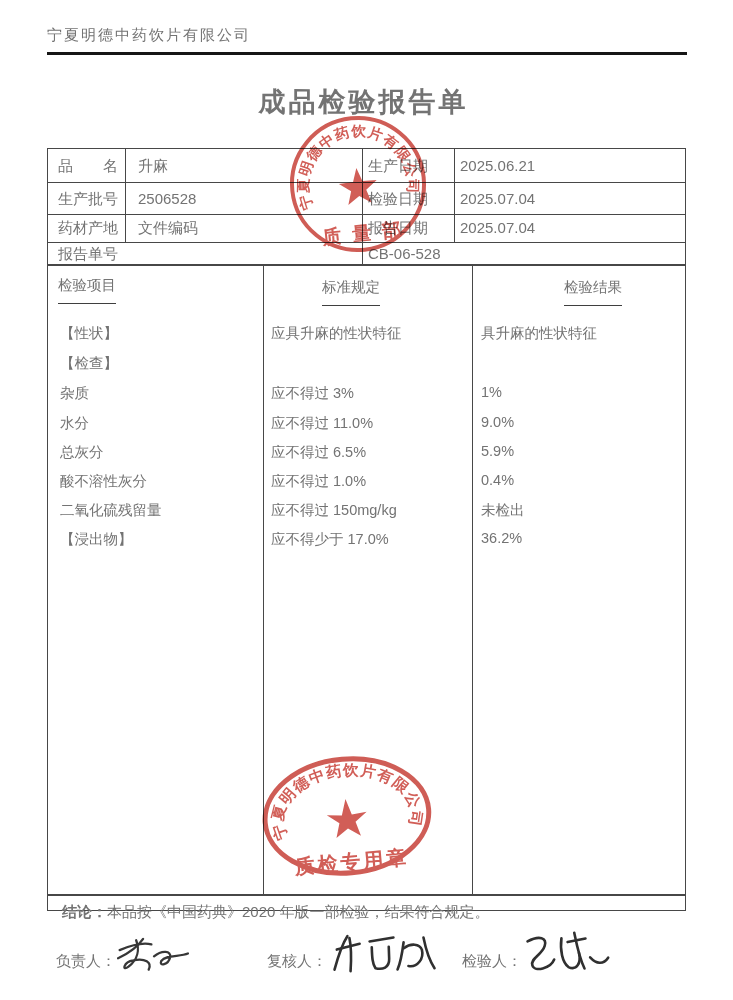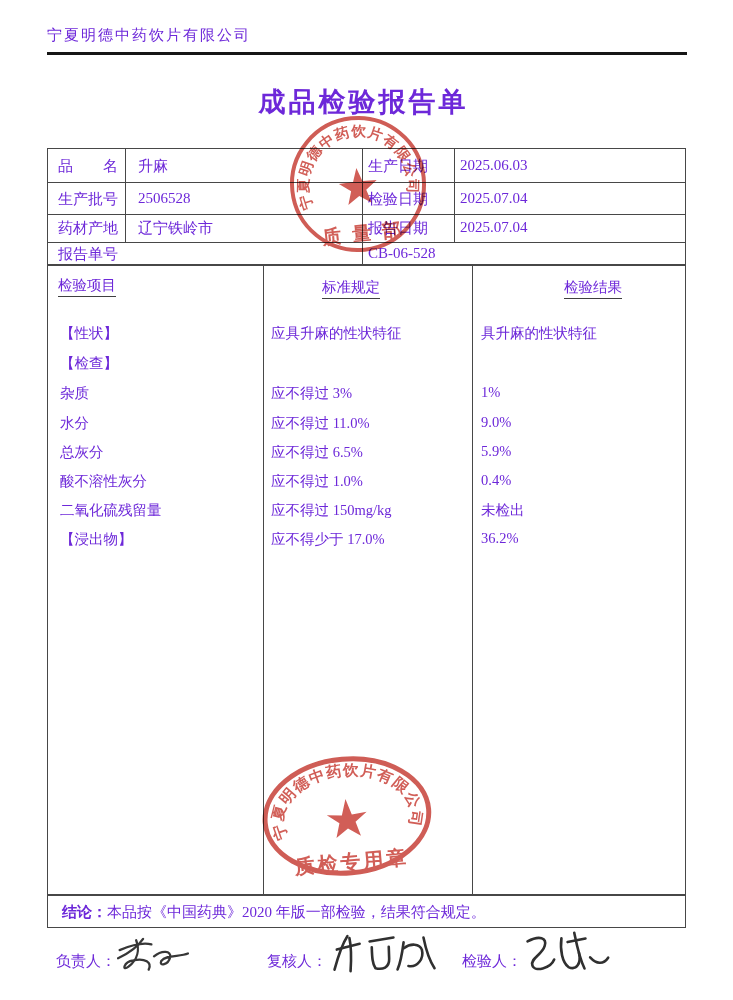--- a/index.html
+++ b/index.html
@@ -1,45 +1,45 @@
 <!DOCTYPE html>
 <html><head>
 <meta charset="utf-8">
 <style>
   html,body{margin:0;padding:0;background:#ffffff;}
   .page{
     position:relative;width:733px;height:1000px;background:#fff;
-    font-family:Liberation Serif, serif;color:#6d28d9;
+    font-family:Liberation Sans, sans-serif;color:#737373;
     overflow:hidden;
     border-radius:32px;
   }
   .abs{position:absolute;}
   
   .hdr-company{left:47px;top:26px;font-size:15px;letter-spacing:2px;}
   .hdr-code{top:27px;right:46px;font-size:14px;letter-spacing:.5px;}
   .hdr-rule{left:47px;top:52px;width:640px;height:3px;background:#161616;}
   
   .title{left:0;top:84px;width:727px;text-align:center;margin:0;
     font-size:27px;font-weight:700;letter-spacing:3px;}
   
   .tbl{border:1px solid #474747;box-sizing:border-box;}
   .hline{position:absolute;left:0;width:100%;height:1px;background:#474747;}
   .vline{position:absolute;top:0;width:1px;background:#474747;}
   .irow{position:absolute;left:0;width:100%;height:20px;}
   .irow span{position:absolute;font-size:15px;white-space:nowrap;}
   .c1{left:10px;} .c2{left:90px;} .c3{left:320px;} .c4{left:412px;}
   .items-table span{font-size:14.5px;white-space:nowrap;}
-  .col-head{position:absolute;border-bottom:1px solid #3f3f3f;padding-bottom:1px;}
+  .col-head{position:absolute;border-bottom:1px solid #3f3f3f;padding-bottom:8px;}
   .centered{transform:translateX(-50%);}
   .prow{position:absolute;left:0;width:100%;height:22px;}
   .p-item{position:absolute;left:12px;}
   .p-std{position:absolute;left:223px;}
   .p-res{position:absolute;left:433px;}
   
-  .conclusion{left:47px;top:895px;width:639px;height:33px;}
+  .conclusion{left:47px;top:895px;width:639px;height:16px;}
   .conclusion .txt{position:absolute;left:14px;top:7px;font-size:15px;white-space:nowrap;}
   .bold{font-weight:700;}
   
   .sig-label{font-size:15px;white-space:nowrap;}
   .stamp{mix-blend-mode:multiply;opacity:.88;}
   .sig{opacity:.92;}
 </style>
 </head>
 <body>
 
@@ -55,31 +55,31 @@
     <div class="hline" style="top:65px;"></div>
     <div class="hline" style="top:93px;"></div>
     <div class="vline" style="left:77px;height:93px;"></div>
     <div class="vline" style="left:314px;height:115px;"></div>
     <div class="vline" style="left:406px;height:93px;"></div>
 
     <div class="irow" style="top:8px;">
       <span class="c1">品　　名</span>
       <span class="c2">升麻</span>
       <span class="c3">生产日期</span>
-      <span class="c4">2025.06.03</span>
+      <span class="c4">2025.06.21</span>
     </div>
     <div class="irow" style="top:41px;">
       <span class="c1">生产批号</span>
       <span class="c2">2506528</span>
       <span class="c3">检验日期</span>
       <span class="c4">2025.07.04</span>
     </div>
     <div class="irow" style="top:70px;">
       <span class="c1">药材产地</span>
-      <span class="c2">辽宁铁岭市</span>
+      <span class="c2">文件编码</span>
       <span class="c3">报告日期</span>
       <span class="c4">2025.07.04</span>
     </div>
     <div class="irow" style="top:96px;">
       <span class="c1">报告单号</span>
       <span class="c3">CB-06-528</span>
     </div>
   </div>
 
   <div class="abs tbl items-table" style="left:47px;top:265px;width:639px;height:630px;">

